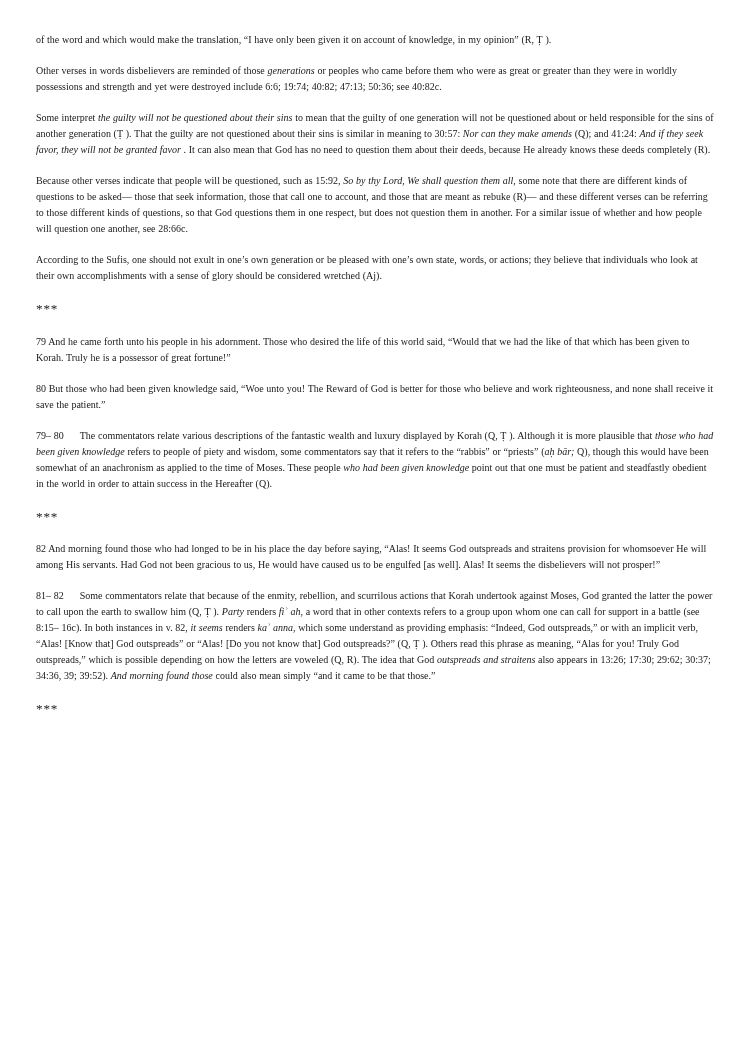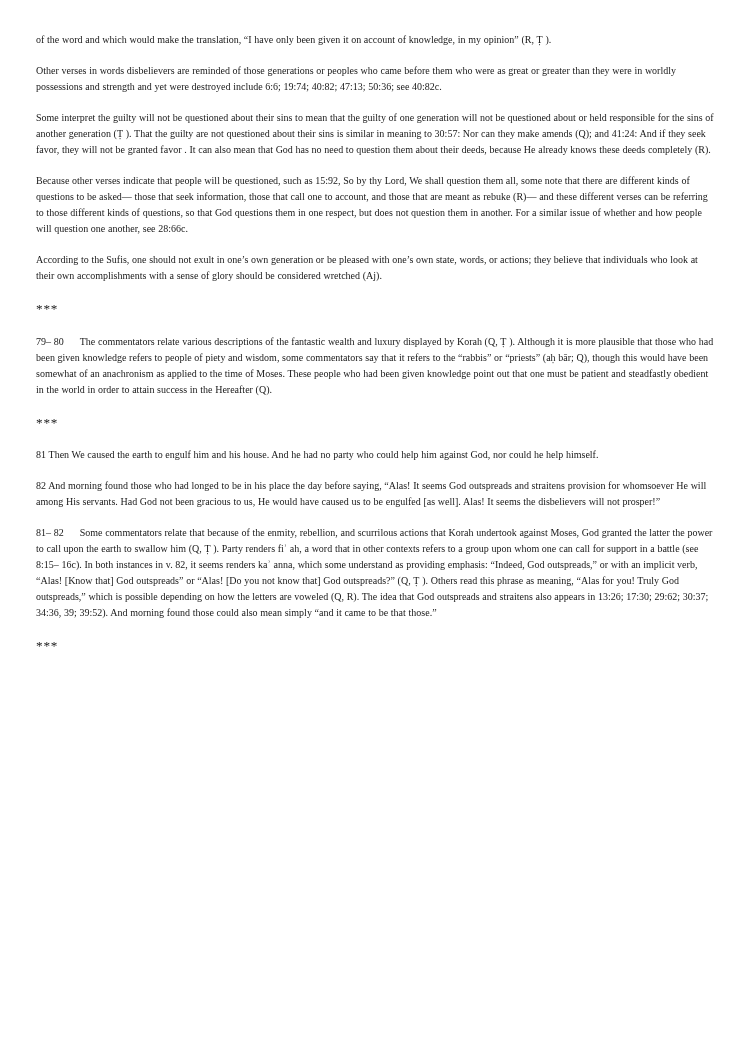--- a/index.html
+++ b/index.html
@@ -37,20 +37,21 @@
     margin-bottom: 0;
   }
   p.sep {
     margin: 0 0 15px 0;
     font-size: 13.2px;
     line-height: 19.6px;
     letter-spacing: 0.06em;
     color: #181818;
   }
   .it {
+    font-style: italic;
     margin-top: 32px;
   }
   .vnum {
     
   }
   .gap {
     display: inline-block;
     width: 16px;
   }
 </style>
@@ -58,20 +59,21 @@
 <body>
 
 <div id="page">
   <div id="text-column">
       <p class="para"><span>of the word and which would make the translation, “I have only been given it on account of knowledge, in my opinion” (R, Ṭ ).</span></p>
       <p class="para"><span>Other verses in words disbelievers are reminded of those </span><span class="it">generations</span><span> or peoples who came before them who were as great or greater than they were in worldly possessions and strength and yet were destroyed include 6:6; 19:74; 40:82; 47:13; 50:36; see 40:82c.</span></p>
       <p class="para"><span>Some interpret </span><span class="it">the guilty will not be questioned about their sins</span><span> to mean that the guilty of one generation will not be questioned about or held responsible for the sins of another generation (Ṭ ). That the guilty are not questioned about their sins is similar in meaning to 30:57: </span><span class="it">Nor can they make amends</span><span> (Q); and 41:24: </span><span class="it">And if they seek favor, they will not be granted favor</span><span> . It can also mean that God has no need to question them about their deeds, because He already knows these deeds completely (R).</span></p>
       <p class="para"><span>Because other verses indicate that people will be questioned, such as 15:92, </span><span class="it">So by thy Lord, We shall question them all,</span><span> some note that there are different kinds of questions to be asked— those that seek information, those that call one to account, and those that are meant as rebuke (R)— and these different verses can be referring to those different kinds of questions, so that God questions them in one respect, but does not question them in another. For a similar issue of whether and how people will question one another, see 28:66c.</span></p>
       <p class="para"><span>According to the Sufis, one should not exult in one’s own generation or be pleased with one’s own state, words, or actions; they believe that individuals who look at their own accomplishments with a sense of glory should be considered wretched (Aj).</span></p>
       <p class="sep">***</p>
+      <p class="para"><span>79 And he came forth unto his people in his adornment. Those who desired the life of this world said, “Would that we had the like of that which has been given to Korah. Truly he is a possessor of great fortune!”</span></p>
+      <p class="para"><span>80 But those who had been given knowledge said, “Woe unto you! The Reward of God is better for those who believe and work righteousness, and none shall receive it save the patient.”</span></p>
       <p class="para"><span class="vnum">79– 80</span><span class="gap"></span><span>The commentators relate various descriptions of the fantastic wealth and luxury displayed by Korah (Q, Ṭ ). Although it is more plausible that </span><span class="it">those who had been given knowledge</span><span> refers to people of piety and wisdom, some commentators say that it refers to the “rabbis” or “priests” (</span><span class="it">aḥ bār;</span><span> Q), though this would have been somewhat of an anachronism as applied to the time of Moses. These people </span><span class="it">who had been given knowledge</span><span> point out that one must be patient and steadfastly obedient in the world in order to attain success in the Hereafter (Q).</span></p>
       <p class="sep">***</p>
-      <p class="para"><span>81 Then We caused the earth to engulf him and his house. And he had no party who could help him against God, nor could he help himself.</span></p>
       <p class="para"><span>82 And morning found those who had longed to be in his place the day before saying, “Alas! It seems God outspreads and straitens provision for whomsoever He will among His servants. Had God not been gracious to us, He would have caused us to be engulfed [as well]. Alas! It seems the disbelievers will not prosper!”</span></p>
       <p class="para"><span class="vnum">81– 82</span><span class="gap"></span><span>Some commentators relate that because of the enmity, rebellion, and scurrilous actions that Korah undertook against Moses, God granted the latter the power to call upon the earth to swallow him (Q, Ṭ ). </span><span class="it">Party</span><span> renders </span><span class="it">fiʾ ah,</span><span> a word that in other contexts refers to a group upon whom one can call for support in a battle (see 8:15– 16c). In both instances in v. 82, </span><span class="it">it seems</span><span> renders </span><span class="it">kaʾ anna,</span><span> which some understand as providing emphasis: “Indeed, God outspreads,” or with an implicit verb, “Alas! [Know that] God outspreads” or “Alas! [Do you not know that] God outspreads?” (Q, Ṭ ). Others read this phrase as meaning, “Alas for you! Truly God outspreads,” which is possible depending on how the letters are voweled (Q, R). The idea that God </span><span class="it">outspreads and straitens</span><span> also appears in 13:26; 17:30; 29:62; 30:37; 34:36, 39; 39:52). </span><span class="it">And morning found those</span><span> could also mean simply “and it came to be that those.”</span></p>
       <p class="sep">***</p>
     </div>
 </div>
 
 </body></html>

